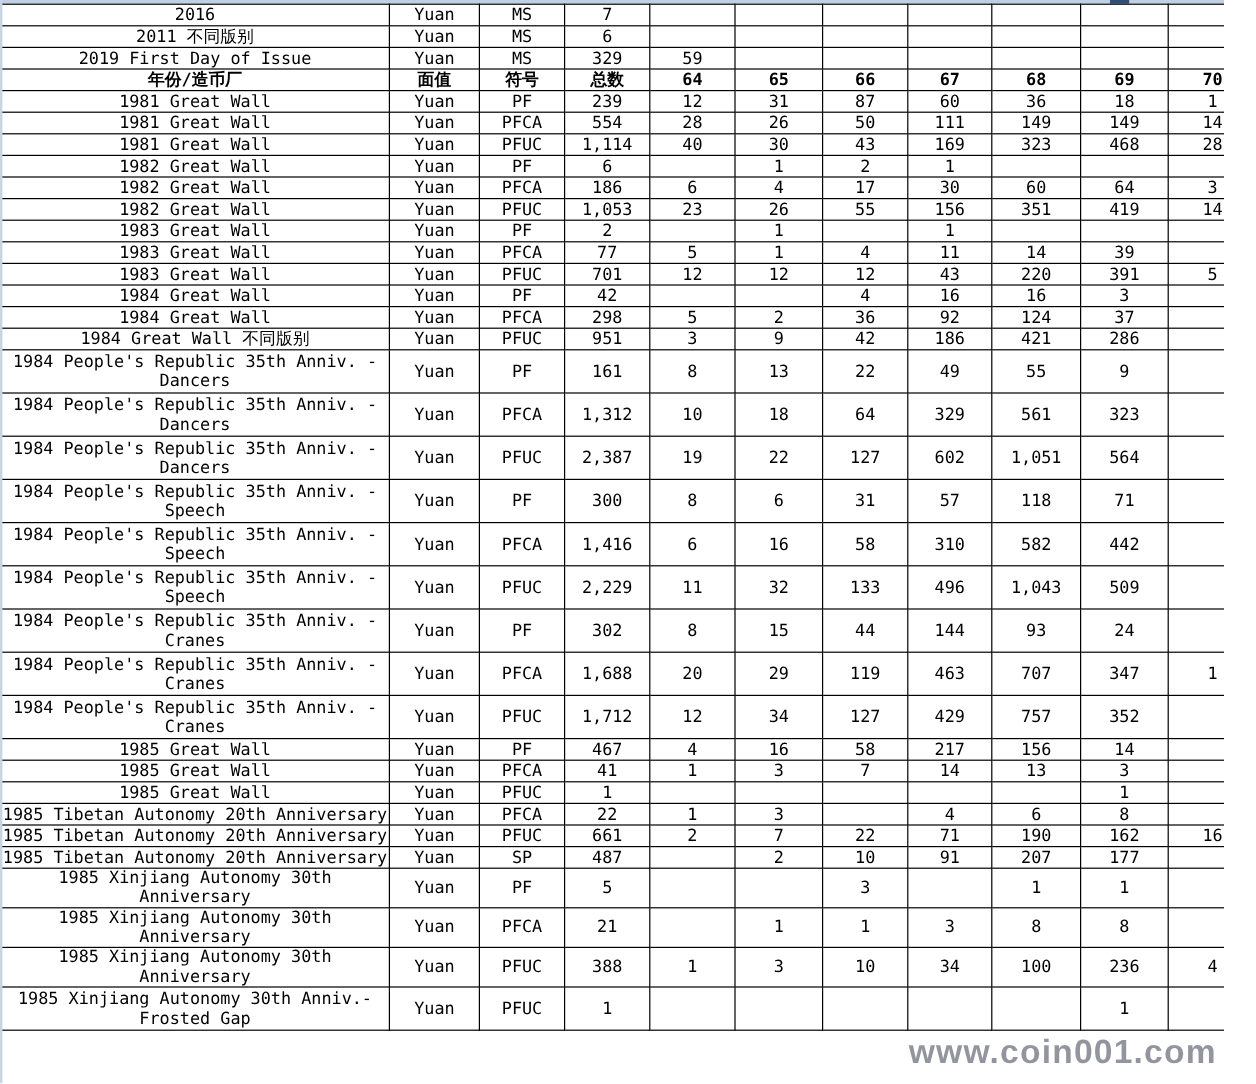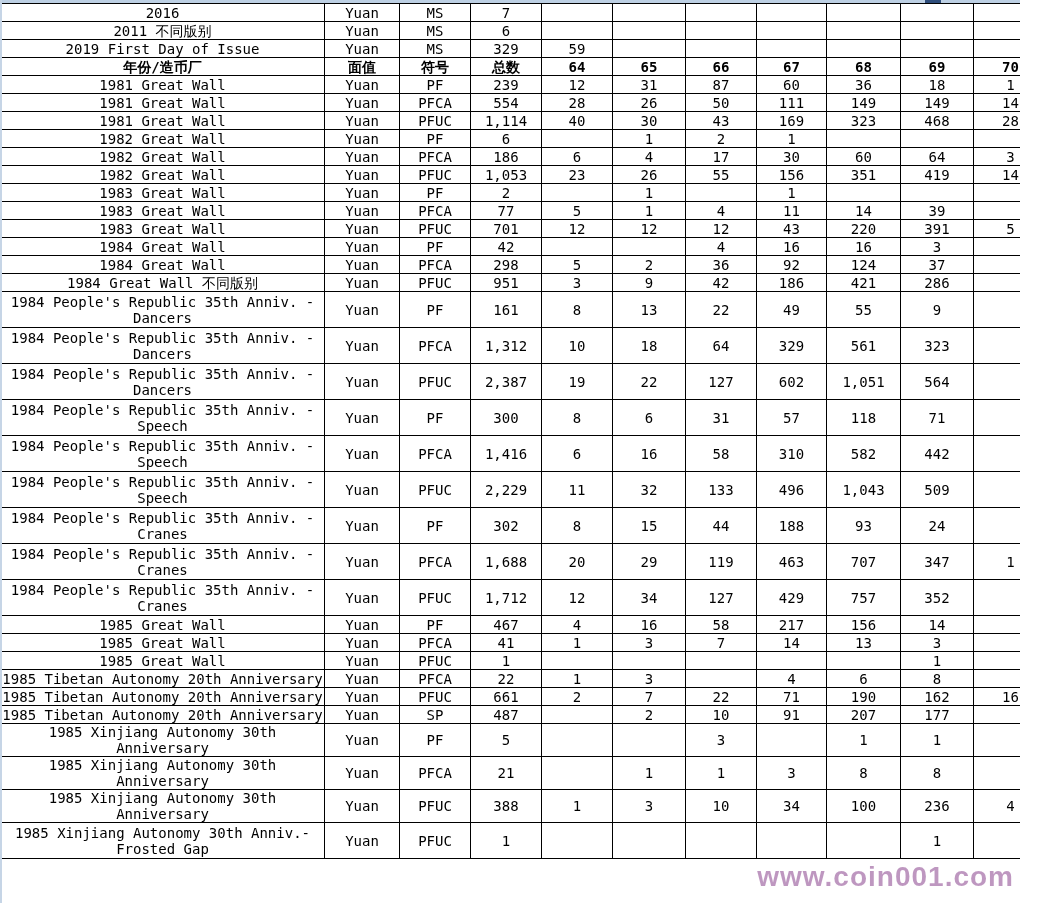--- a/index.html
+++ b/index.html
@@ -377,21 +377,21 @@
         </tr>
         <tr class="row-tall">
           <td>1984 People's Republic 35th Anniv. -
 Cranes</td>
           <td>Yuan</td>
           <td>PF</td>
           <td>302</td>
           <td>8</td>
           <td>15</td>
           <td>44</td>
-          <td>188</td>
+          <td>144</td>
           <td>93</td>
           <td>24</td>
           <td></td>
         </tr>
         <tr class="row-tall">
           <td>1984 People's Republic 35th Anniv. -
 Cranes</td>
           <td>Yuan</td>
           <td>PFCA</td>
           <td>1,688</td>
@@ -544,14 +544,14 @@
           <td></td>
           <td></td>
           <td></td>
           <td></td>
           <td>1</td>
           <td></td>
         </tr>
       </tbody>
   </table>
 
-  <div id="watermark" style="color: #701a75;">www.coin001.com</div>
+  <div id="watermark" style="color: #0f172a;">www.coin001.com</div>
 </div>
 
 </body></html>

